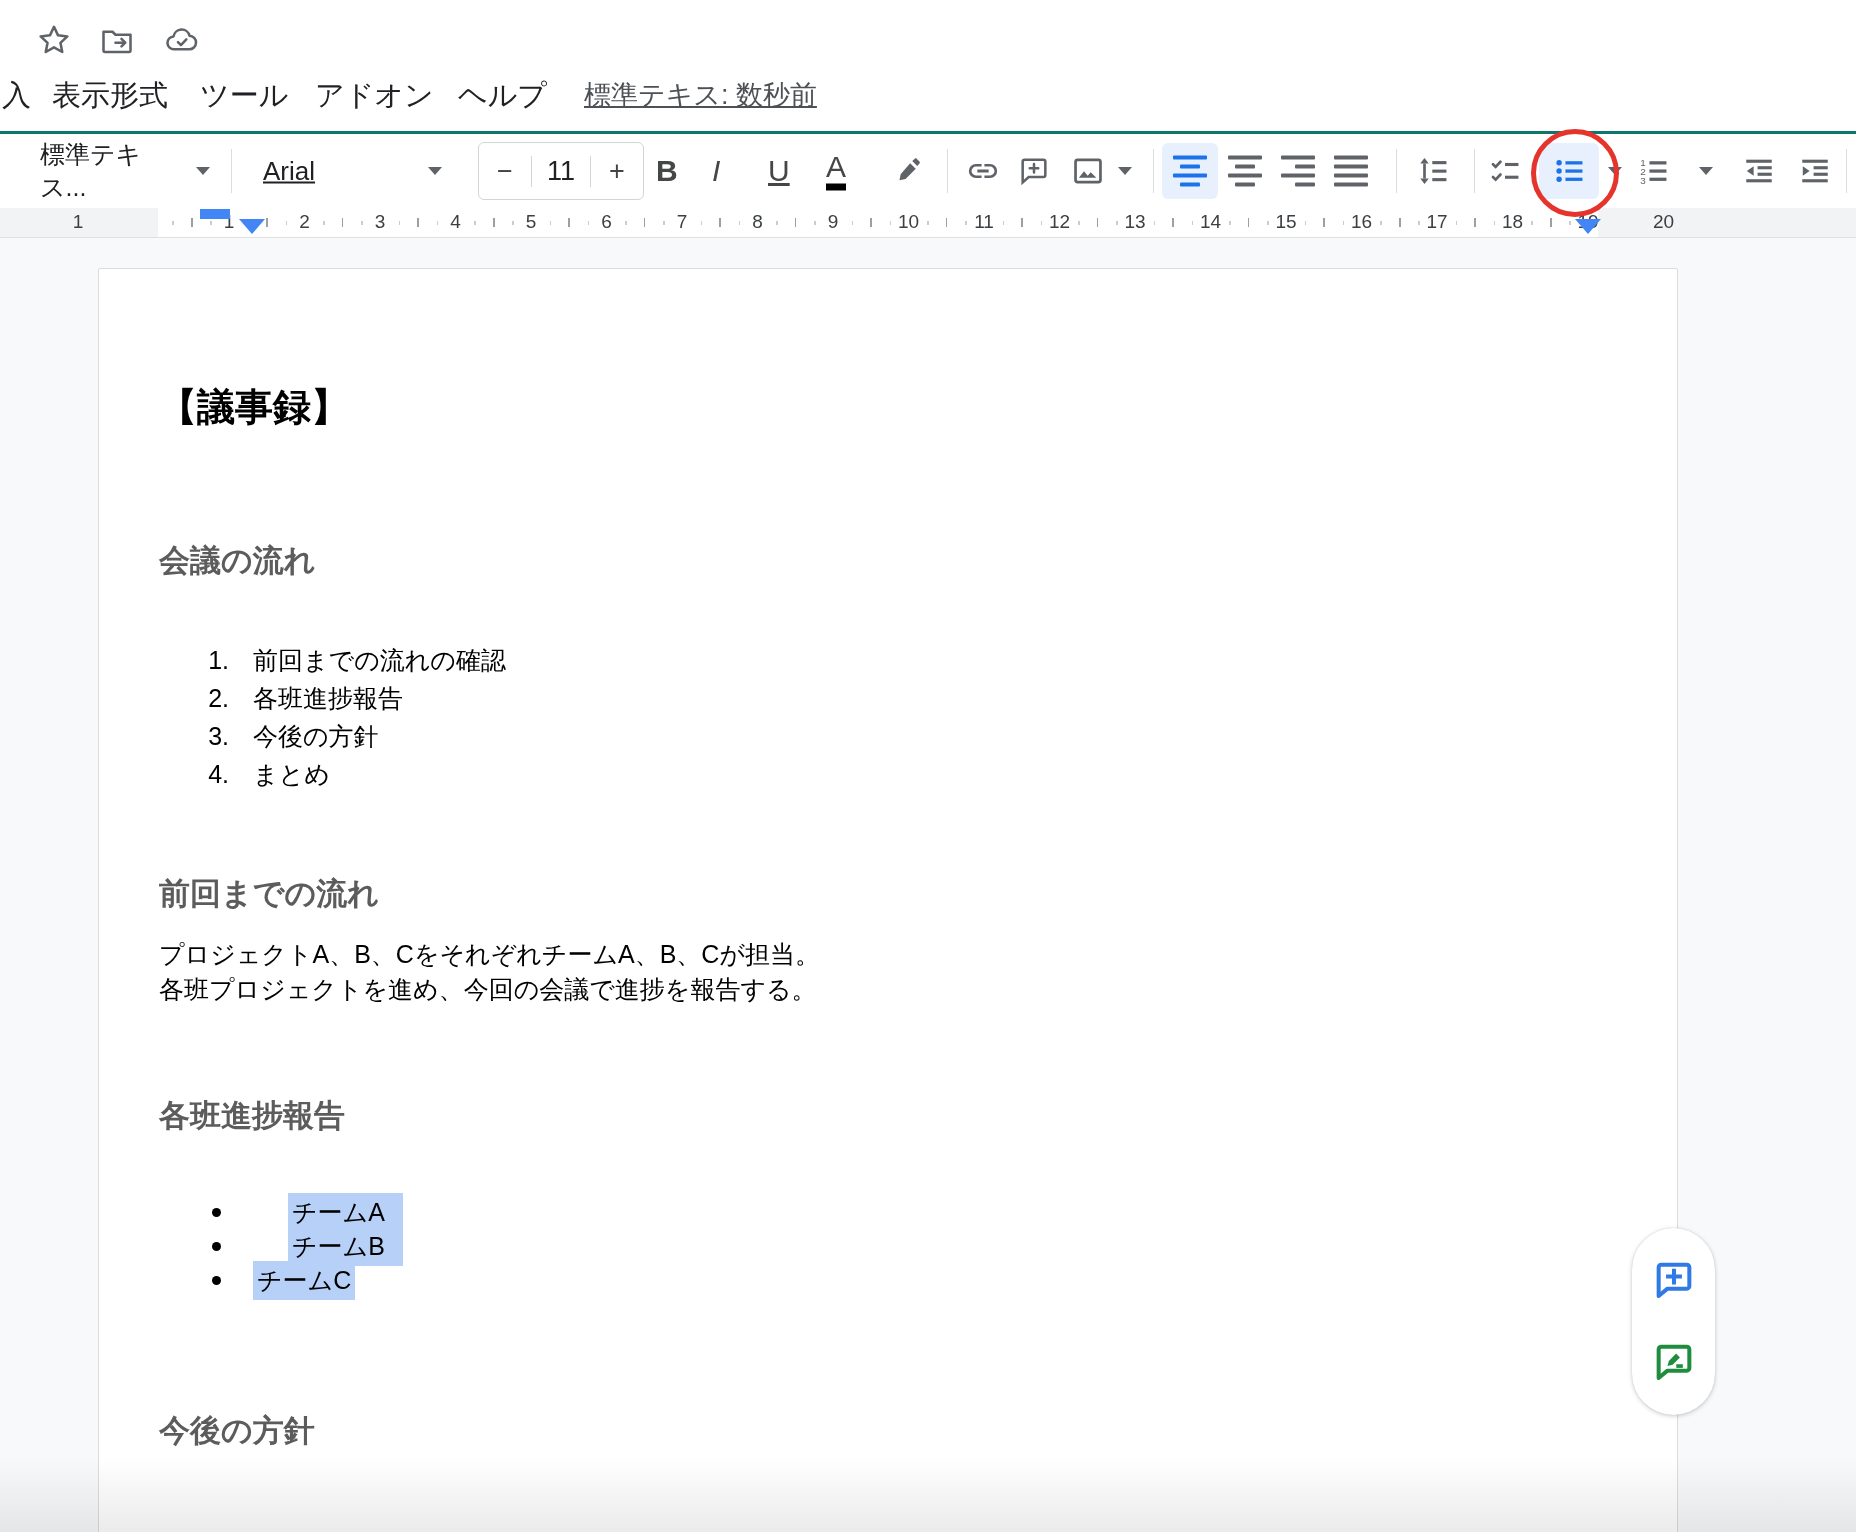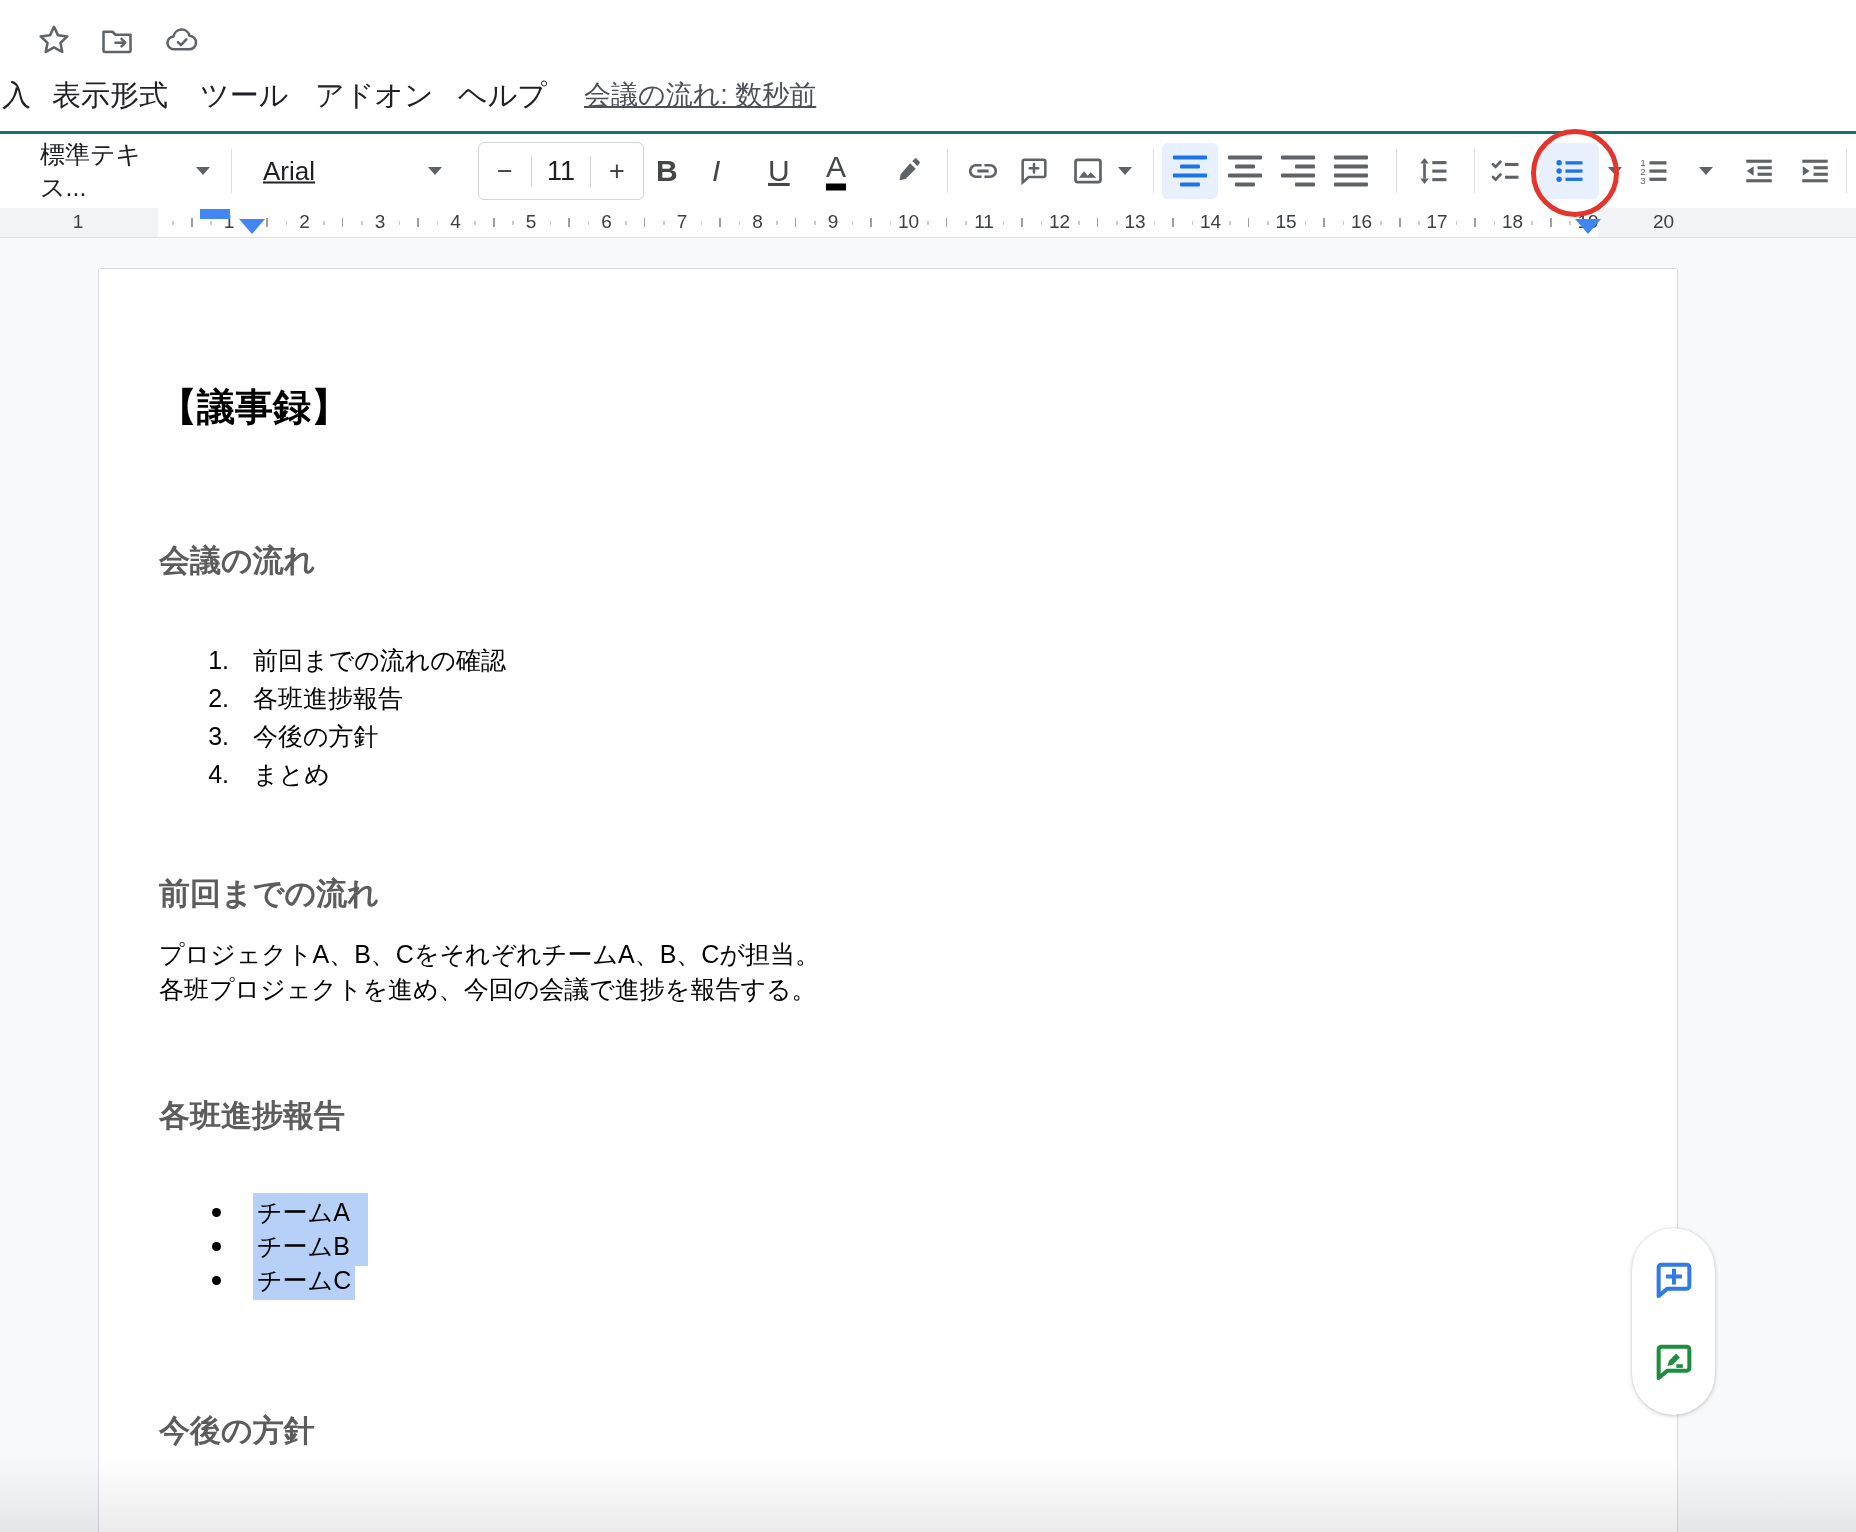--- a/index.html
+++ b/index.html
@@ -79,21 +79,21 @@
   .h1{top:271px;} .h2{top:604px;} .h3{top:826px;} .h4{top:1141px;}
   .doc-para{position:absolute;left:60px;top:668px;font-size:25px;line-height:35px;color:#000;}
   .ol{position:absolute;left:96px;top:372px;font-size:25px;color:#000;}
   .ol .li{height:38px;display:flex;align-items:center;}
   .ol .no{width:34px;text-align:right;margin-right:24px;}
   .ul{position:absolute;left:105px;top:926px;font-size:25px;color:#000;}
   .ul .li{height:34px;display:flex;align-items:center;}
   .ul .dot{width:24px;margin-right:25px;display:flex;justify-content:center;}
   .ul .dot i{width:9px;height:9px;border-radius:50%;background:#000;}
   .ul .hl{background:#b7d0f8;padding:3px 4px;}
-  .ul .li:nth-child(-n+2) .hl{padding-right:18px;}
+  .ul .li:nth-child(-n+2) .hl{padding-right:18px;margin-left:35px;}
   
   .pill{position:absolute;left:1632px;top:1228px;width:83px;height:187px;background:#fff;
         border-radius:42px;box-shadow:0 1px 4px rgba(60,64,67,.28),0 0 1px rgba(60,64,67,.2);
         display:flex;flex-direction:column;align-items:center;justify-content:center;gap:36px;z-index:20;}
   .pill .icon-btn{width:46px;height:46px;}
   
   .fade{position:absolute;left:0;bottom:0;width:100%;height:75px;z-index:40;pointer-events:none;
         background:linear-gradient(to bottom,rgba(32,33,36,0) 0%,rgba(32,33,36,0.09) 100%);}
 </style>
 </head>
@@ -119,21 +119,21 @@
       </svg>
     </span>
 </div>
 
 <div class="menubar">
   <span class="mi m0">入</span>
   <span class="mi m1">表示形式</span>
   <span class="mi m2">ツール</span>
   <span class="mi m3">アドオン</span>
   <span class="mi m4">ヘルプ</span>
-  <span class="last-edit">会議の流れ: 数秒前</span>
+  <span class="last-edit">標準テキス: 数秒前</span>
 </div>
 
 <div class="toolbar">
   <div class="tb style-dd">標準テキス...</div>
   <div class="tb caret caret-style"></div>
   <div class="sep sep-a"></div>
   <div class="tb font-dd">Arial</div>
   <div class="tb caret caret-font"></div>
   <div class="tb size-group">
     <div class="size-cell">−</div>

